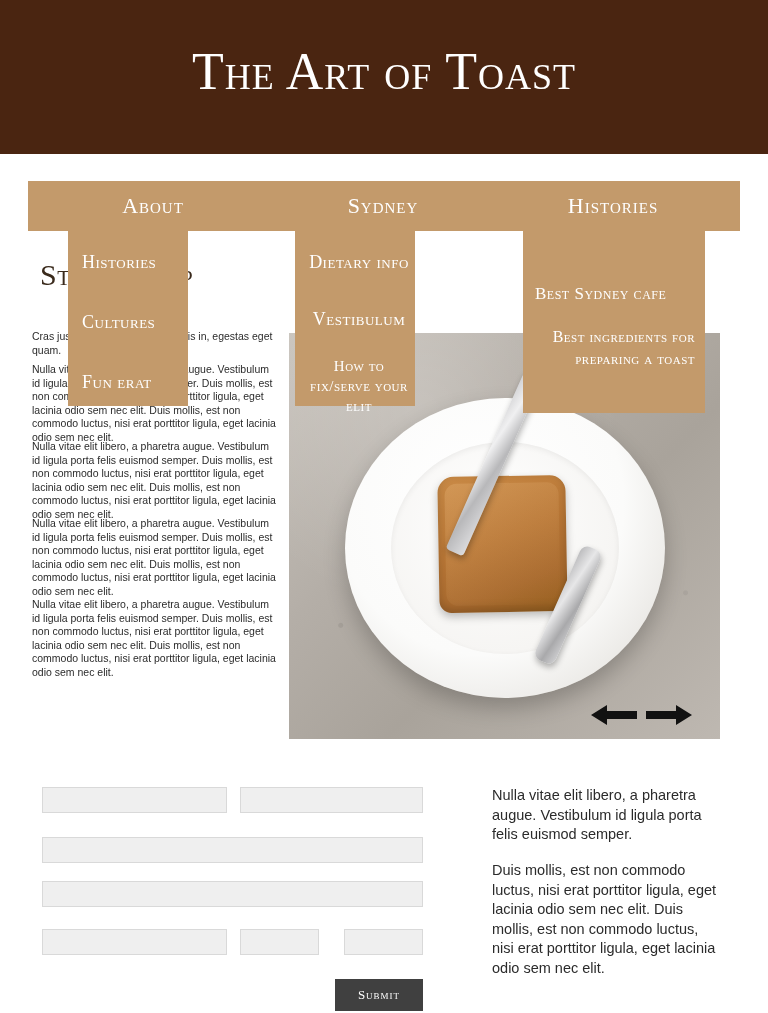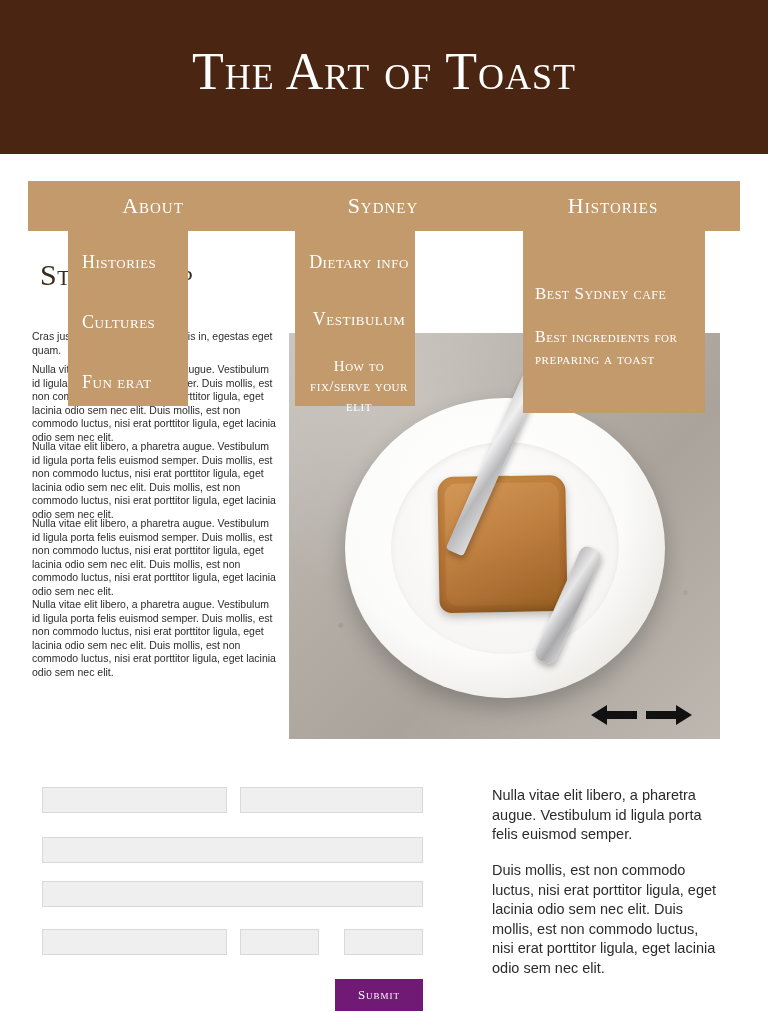--- a/index.html
+++ b/index.html
@@ -86,21 +86,21 @@
   .dd-about .i1 { top: 80px; }
   .dd-about .i2 { top: 140px; }
 
   .dd-recipe .dd-item { left: 8px; width: 112px; text-align: center; }
   .dd-recipe .i0 { top: 20px; }
   .dd-recipe .i1 { top: 77px; font-size: 18px; }
   .dd-recipe .i2 { top: 125px; font-size: 15px; line-height: 20px; }
 
   .dd-resources .dd-item { left: 12px; width: 160px; }
   .dd-resources .i0 { top: 52px; font-size: 17px; }
-  .dd-resources .i1 { top: 95px; font-size: 16px; line-height: 22px; }
+  .dd-resources .i1 { top: 95px; font-size: 16px; line-height: 22px; text-align: right; }
 
   
   .section-title {
     position: absolute;
     left: 40px; top: 258px;
     color: #3a2a1c;
     font-family: "Liberation Serif", serif;
     font-size: 30px;
     font-variant: small-caps;
     letter-spacing: 0.5px;
@@ -225,21 +225,21 @@
   .f-subject { left: 42px; top: 837px; width: 381px; }
   .f-message { left: 42px; top: 881px; width: 381px; }
   .f-small1 { left: 42px; top: 929px; width: 185px; }
   .f-small2 { left: 240px; top: 929px; width: 79px; }
   .f-small3 { left: 344px; top: 929px; width: 79px; }
 
   .submit-btn {
     position: absolute;
     left: 335px; top: 979px;
     width: 88px; height: 32px;
-    background: #701a75;
+    background: #404040;
     color: #ffffff;
     border: none;
     font-family: "Liberation Serif", serif;
     font-size: 13px;
     font-variant: small-caps;
     letter-spacing: 1px;
     cursor: pointer;
   }
 
   

